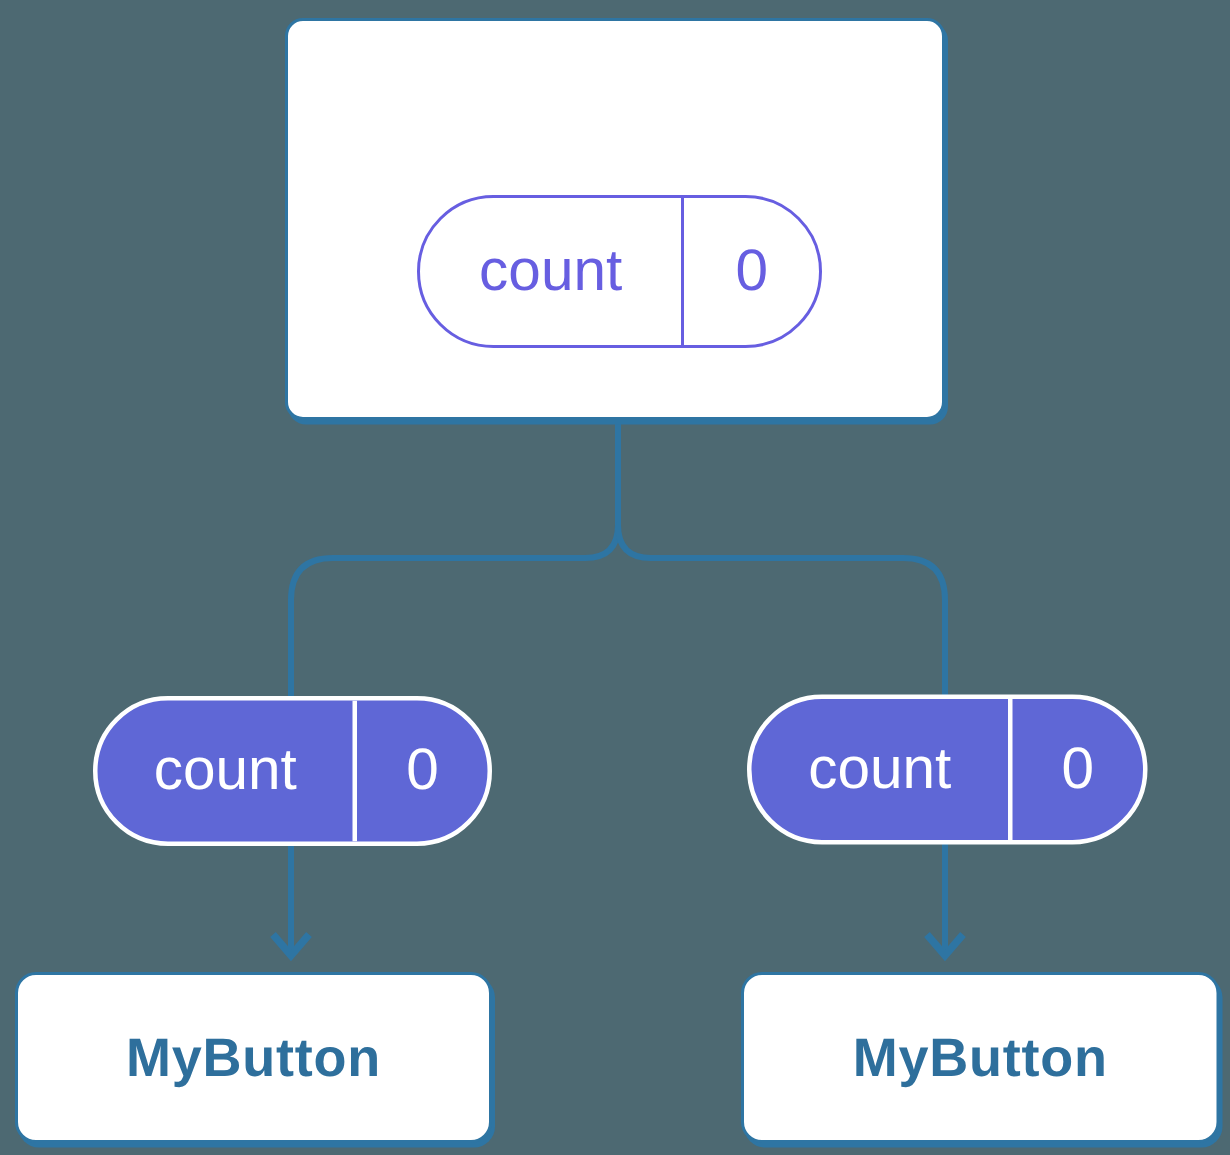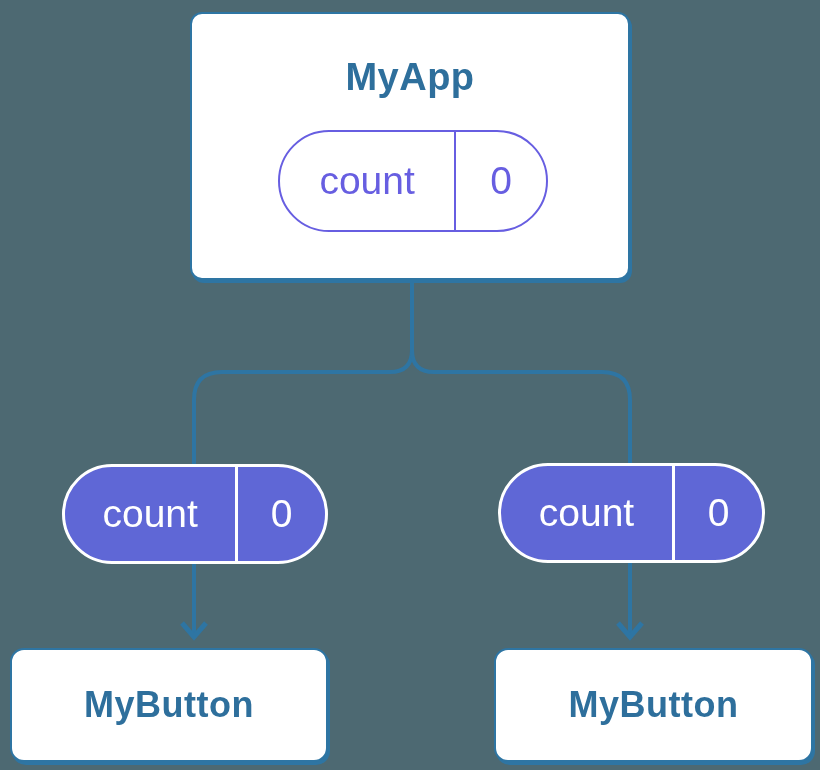--- a/index.html
+++ b/index.html
@@ -89,21 +89,20 @@
 <div class="stage">
 
   <svg class="connectors" viewBox="0 0 820 770" xmlns="http://www.w3.org/2000/svg">
     <path class="line" d="M412 279 L412 350 Q412 372 390 372 L222 372 Q194 372 194 400 L194 634"></path>
     <path class="line" d="M412 279 L412 350 Q412 372 434 372 L602 372 Q630 372 630 400 L630 634"></path>
     <path class="arrowhead" d="M182 623 L194 637 L206 623"></path>
     <path class="arrowhead" d="M618 623 L630 637 L642 623"></path>
   </svg>
 
   <div class="card card-app">
-    <div class="card-title">MyApp</div>
     <div class="pill pill-outline">
       <span class="pill-cell-name">count</span>
       <span class="pill-cell-value">0</span>
     </div>
   </div>
 
   <div class="pill pill-filled pill-left">
     <span class="pill-cell-name">count</span>
     <span class="pill-cell-value">0</span>
   </div>

